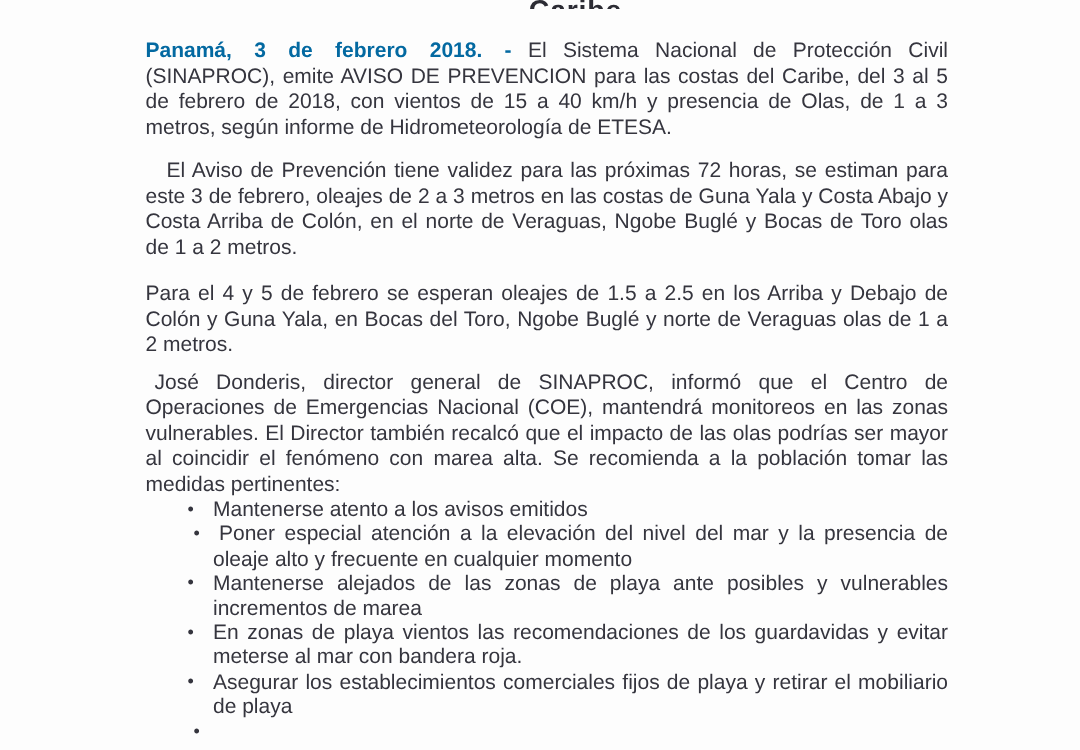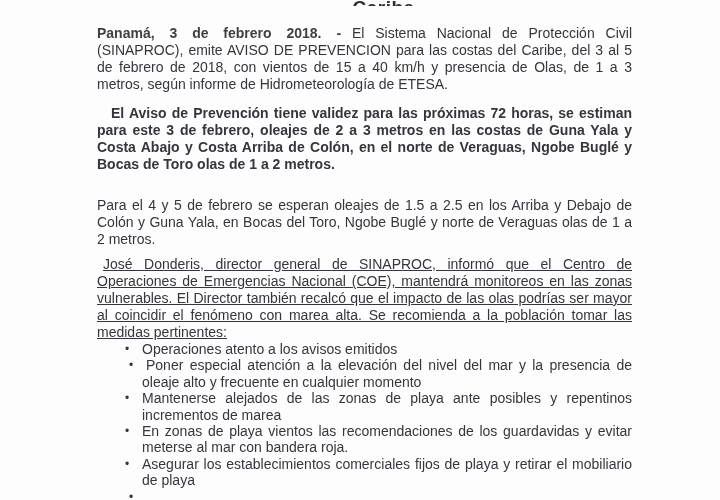--- a/index.html
+++ b/index.html
@@ -36,26 +36,26 @@
     letter-spacing: 0.5px;
     color: #2c2c34;
   }
   p.para {
     margin: 0;
     font-size: 14px;
     line-height: 17px;
     text-align: justify;
   }
   p.p1 { margin-bottom: 12px; }
-  p.p2 { margin-bottom: 24px; text-indent: 14px; font-weight: bold; }
+  p.p2 { margin-bottom: 14px; text-indent: 14px; }
   p.p3 { margin-bottom: 8px; }
-  p.p4 { margin-bottom: 0; text-indent: 6px; text-decoration: underline; }
+  p.p4 { margin-bottom: 0; text-indent: 6px; }
   p.para strong {
     font-weight: bold;
-    color: #404040;
+    color: #0369a1;
     word-spacing: 4px;
   }
   ul.bullets {
     list-style: none;
     margin: 0;
     padding: 0;
   }
   ul.bullets li {
     position: relative;
     padding-left: 45px;
@@ -84,29 +84,29 @@
 
   <p class="para p2">El Aviso de Prevención tiene validez para las próximas 72 horas, se estiman para este 3 de febrero, oleajes de 2 a 3 metros en las costas de Guna Yala y Costa Abajo y Costa Arriba de Colón, en el norte de Veraguas, Ngobe Buglé y Bocas de Toro olas de 1 a 2 metros.</p>
 
   <p class="para p3">Para el 4 y 5 de febrero se esperan oleajes de 1.5 a 2.5 en los Arriba y Debajo de Colón y Guna Yala, en Bocas del Toro, Ngobe Buglé y norte de Veraguas olas de 1 a 2 metros.</p>
 
   <p class="para p4">José Donderis, director general de SINAPROC, informó que el Centro de Operaciones de Emergencias Nacional (COE), mantendrá monitoreos en las zonas vulnerables. El Director también recalcó que el impacto de las olas podrías ser mayor al coincidir el fenómeno con marea alta. Se recomienda a la población tomar las medidas pertinentes:</p>
 
   <ul class="bullets">
     <li>
       <span class="marker">•</span>
-      <span>Operaciones atento a los avisos emitidos</span>
+      <span>Mantenerse atento a los avisos emitidos</span>
     </li>
     <li class="indent-extra">
       <span class="marker">•</span>
       <span>Poner especial atención a la elevación del nivel del mar y la presencia de oleaje alto y frecuente en cualquier momento</span>
     </li>
     <li>
       <span class="marker">•</span>
-      <span>Mantenerse alejados de las zonas de playa ante posibles y repentinos incrementos de marea</span>
+      <span>Mantenerse alejados de las zonas de playa ante posibles y vulnerables incrementos de marea</span>
     </li>
     <li>
       <span class="marker">•</span>
       <span>En zonas de playa vientos las recomendaciones de los guardavidas y evitar meterse al mar con bandera roja.</span>
     </li>
     <li>
       <span class="marker">•</span>
       <span>Asegurar los establecimientos comerciales fijos de playa y retirar el mobiliario de playa</span>
     </li>
     <li class="indent-extra">

